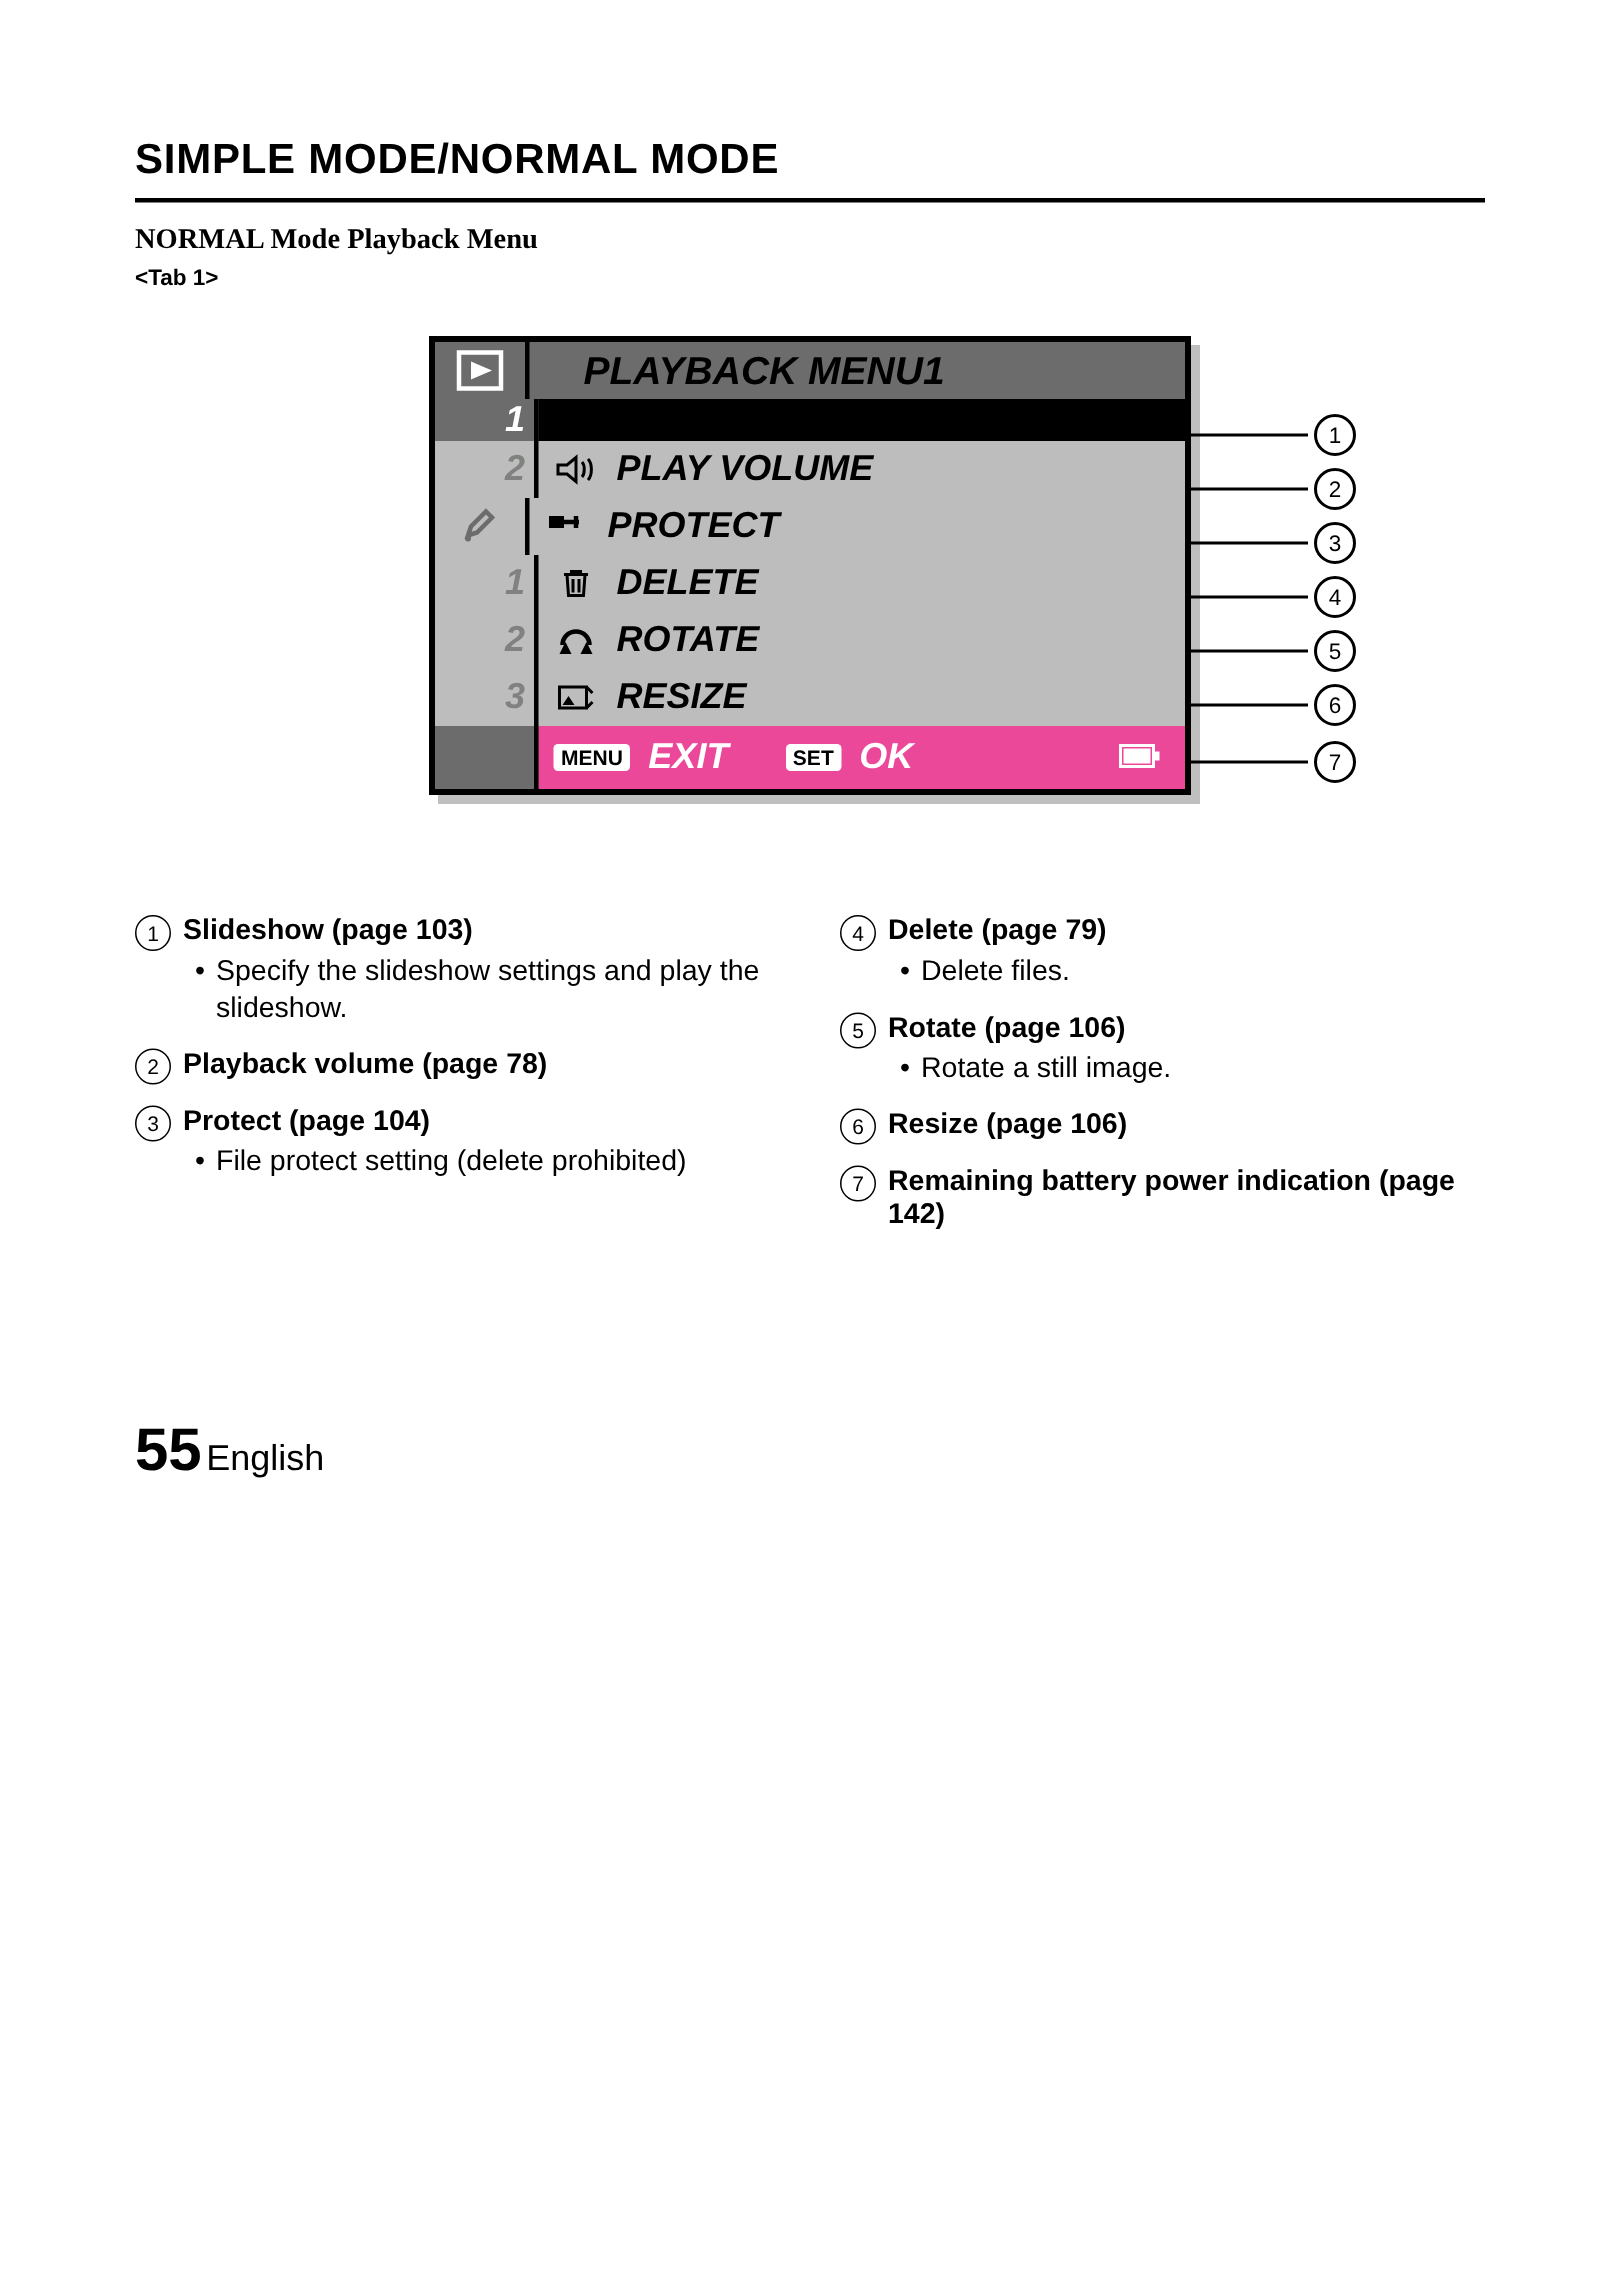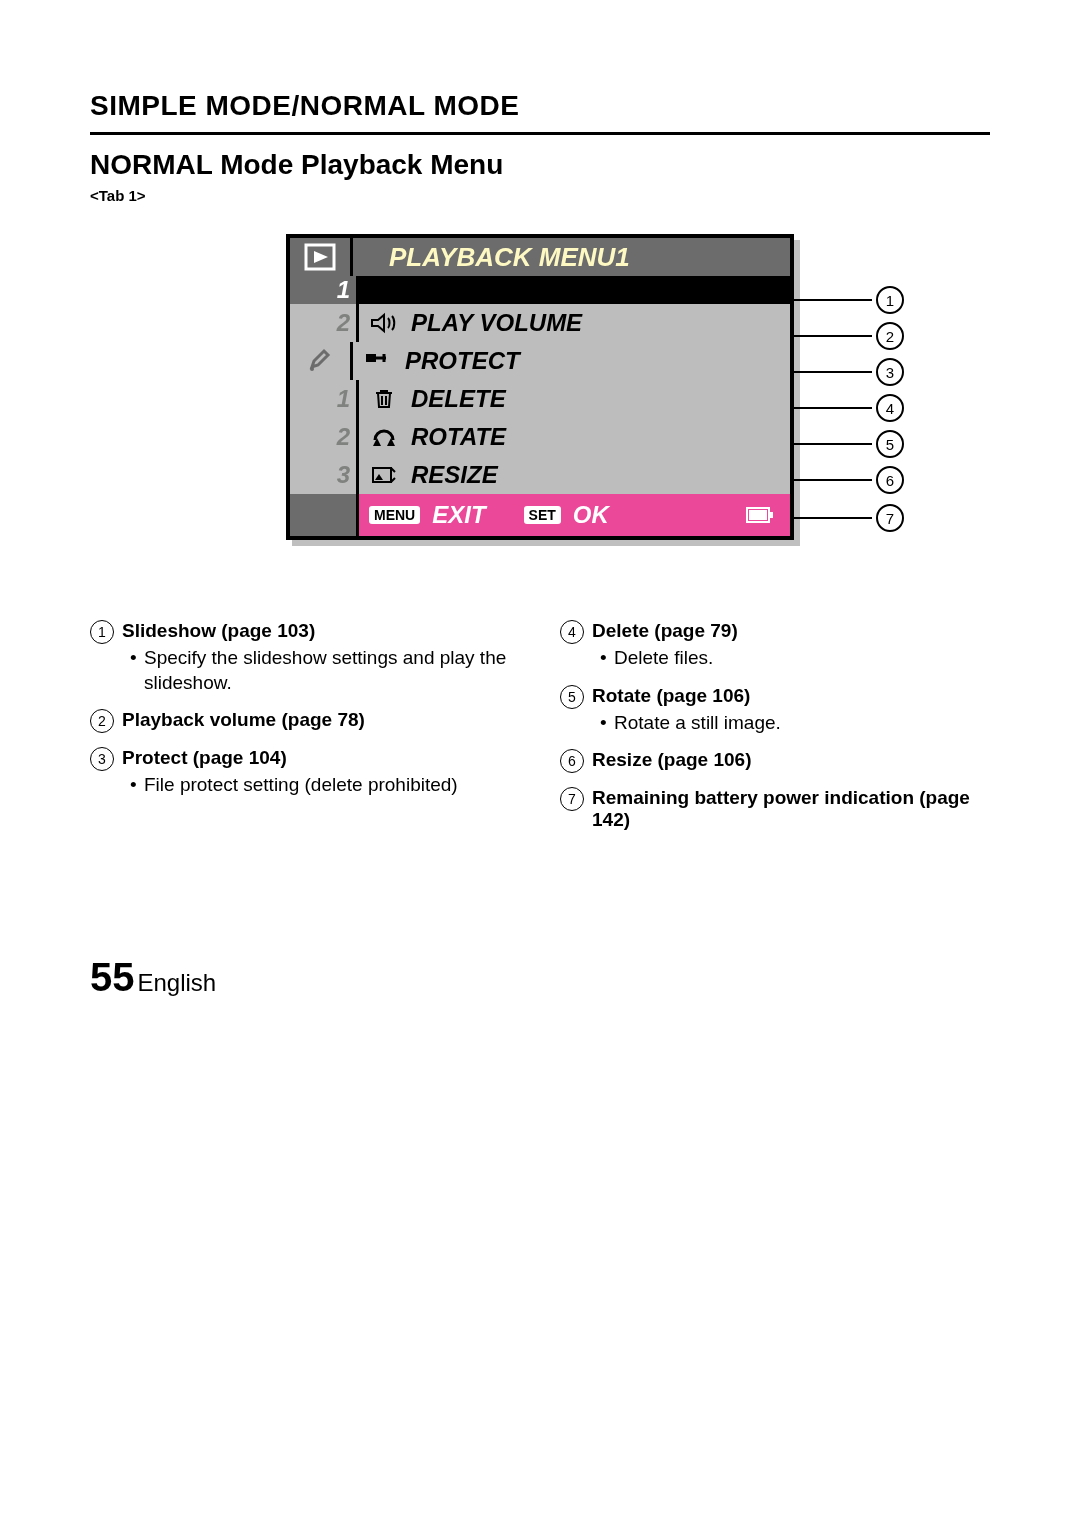--- a/index.html
+++ b/index.html
@@ -1,33 +1,33 @@
 <!DOCTYPE html>
 <html><head>
 <meta charset="utf-8">
 <style>
   html,body{margin:0;padding:0;background:#fff;}
   body{font-family:Arial,Helvetica,sans-serif;color:#000;width:1080px;padding:90px 90px 60px 90px;box-sizing:border-box;}
   .section-title{font-size:28px;font-weight:bold;letter-spacing:.5px;margin:0 0 6px 0;}
   .divider{border:none;border-top:3px solid #000;margin:10px 0 14px 0;}
-  .subtitle{font-size:28px;font-weight:bold;margin:0 0 6px 0;}
+  .subtitle{font-size:19px;font-weight:bold;margin:0 0 6px 0;font-family:Liberation Serif, serif;}
   .tab-label{font-size:15px;font-weight:bold;margin:0 0 30px 0;}
 
   .stage{display:flex;justify-content:center;margin-bottom:80px;}
   .screen-wrap{position:relative;}
 
   .screen{border:4px solid #000;background:#6c6c6c;width:500px;font-family:Arial,Helvetica,sans-serif;font-weight:bold;font-style:italic;box-shadow:6px 6px 0 rgba(0,0,0,.25);}
   .screen-row{display:flex;align-items:stretch;}
   .side{width:60px;flex-shrink:0;border-right:3px solid #000;display:flex;align-items:center;justify-content:center;}
   .side svg{width:32px;height:28px;}
   .side-num{width:60px;flex-shrink:0;border-right:3px solid #000;display:flex;align-items:center;justify-content:flex-end;padding-right:6px;color:#7f827f;font-size:24px;background:#bdbdbd;}
   .side-num.blank{background:#bdbdbd;}
   .side-icon-gray{background:#bdbdbd;}
   .main{flex:1;display:flex;align-items:center;gap:12px;padding:2px 10px;height:34px;font-size:24px;color:#000;}
-  .title-row .main{color:#fef9c3;font-size:26px;padding-left:36px;}
+  .title-row .main{color:#000000;font-size:26px;padding-left:36px;}
   .title-row .side{background:#6c6c6c;}
   .title-row{background:#6c6c6c;}
   .sel-row{background:#000;}
   .sel-row .main{color:#fff;}
   .sel-row .side-num{color:#fff;background:#6c6c6c;}
   .gray-row{background:#bdbdbd;}
   .gray-row .main{color:#000;}
   .footer-row{background:#ec4899;}
   .footer-row .main{color:#fff;height:38px;}
   .mini-badge{display:inline-flex;align-items:center;justify-content:center;background:#fff;color:#000;font-style:normal;font-weight:bold;border-radius:3px;font-size:14px;padding:1px 5px;}

